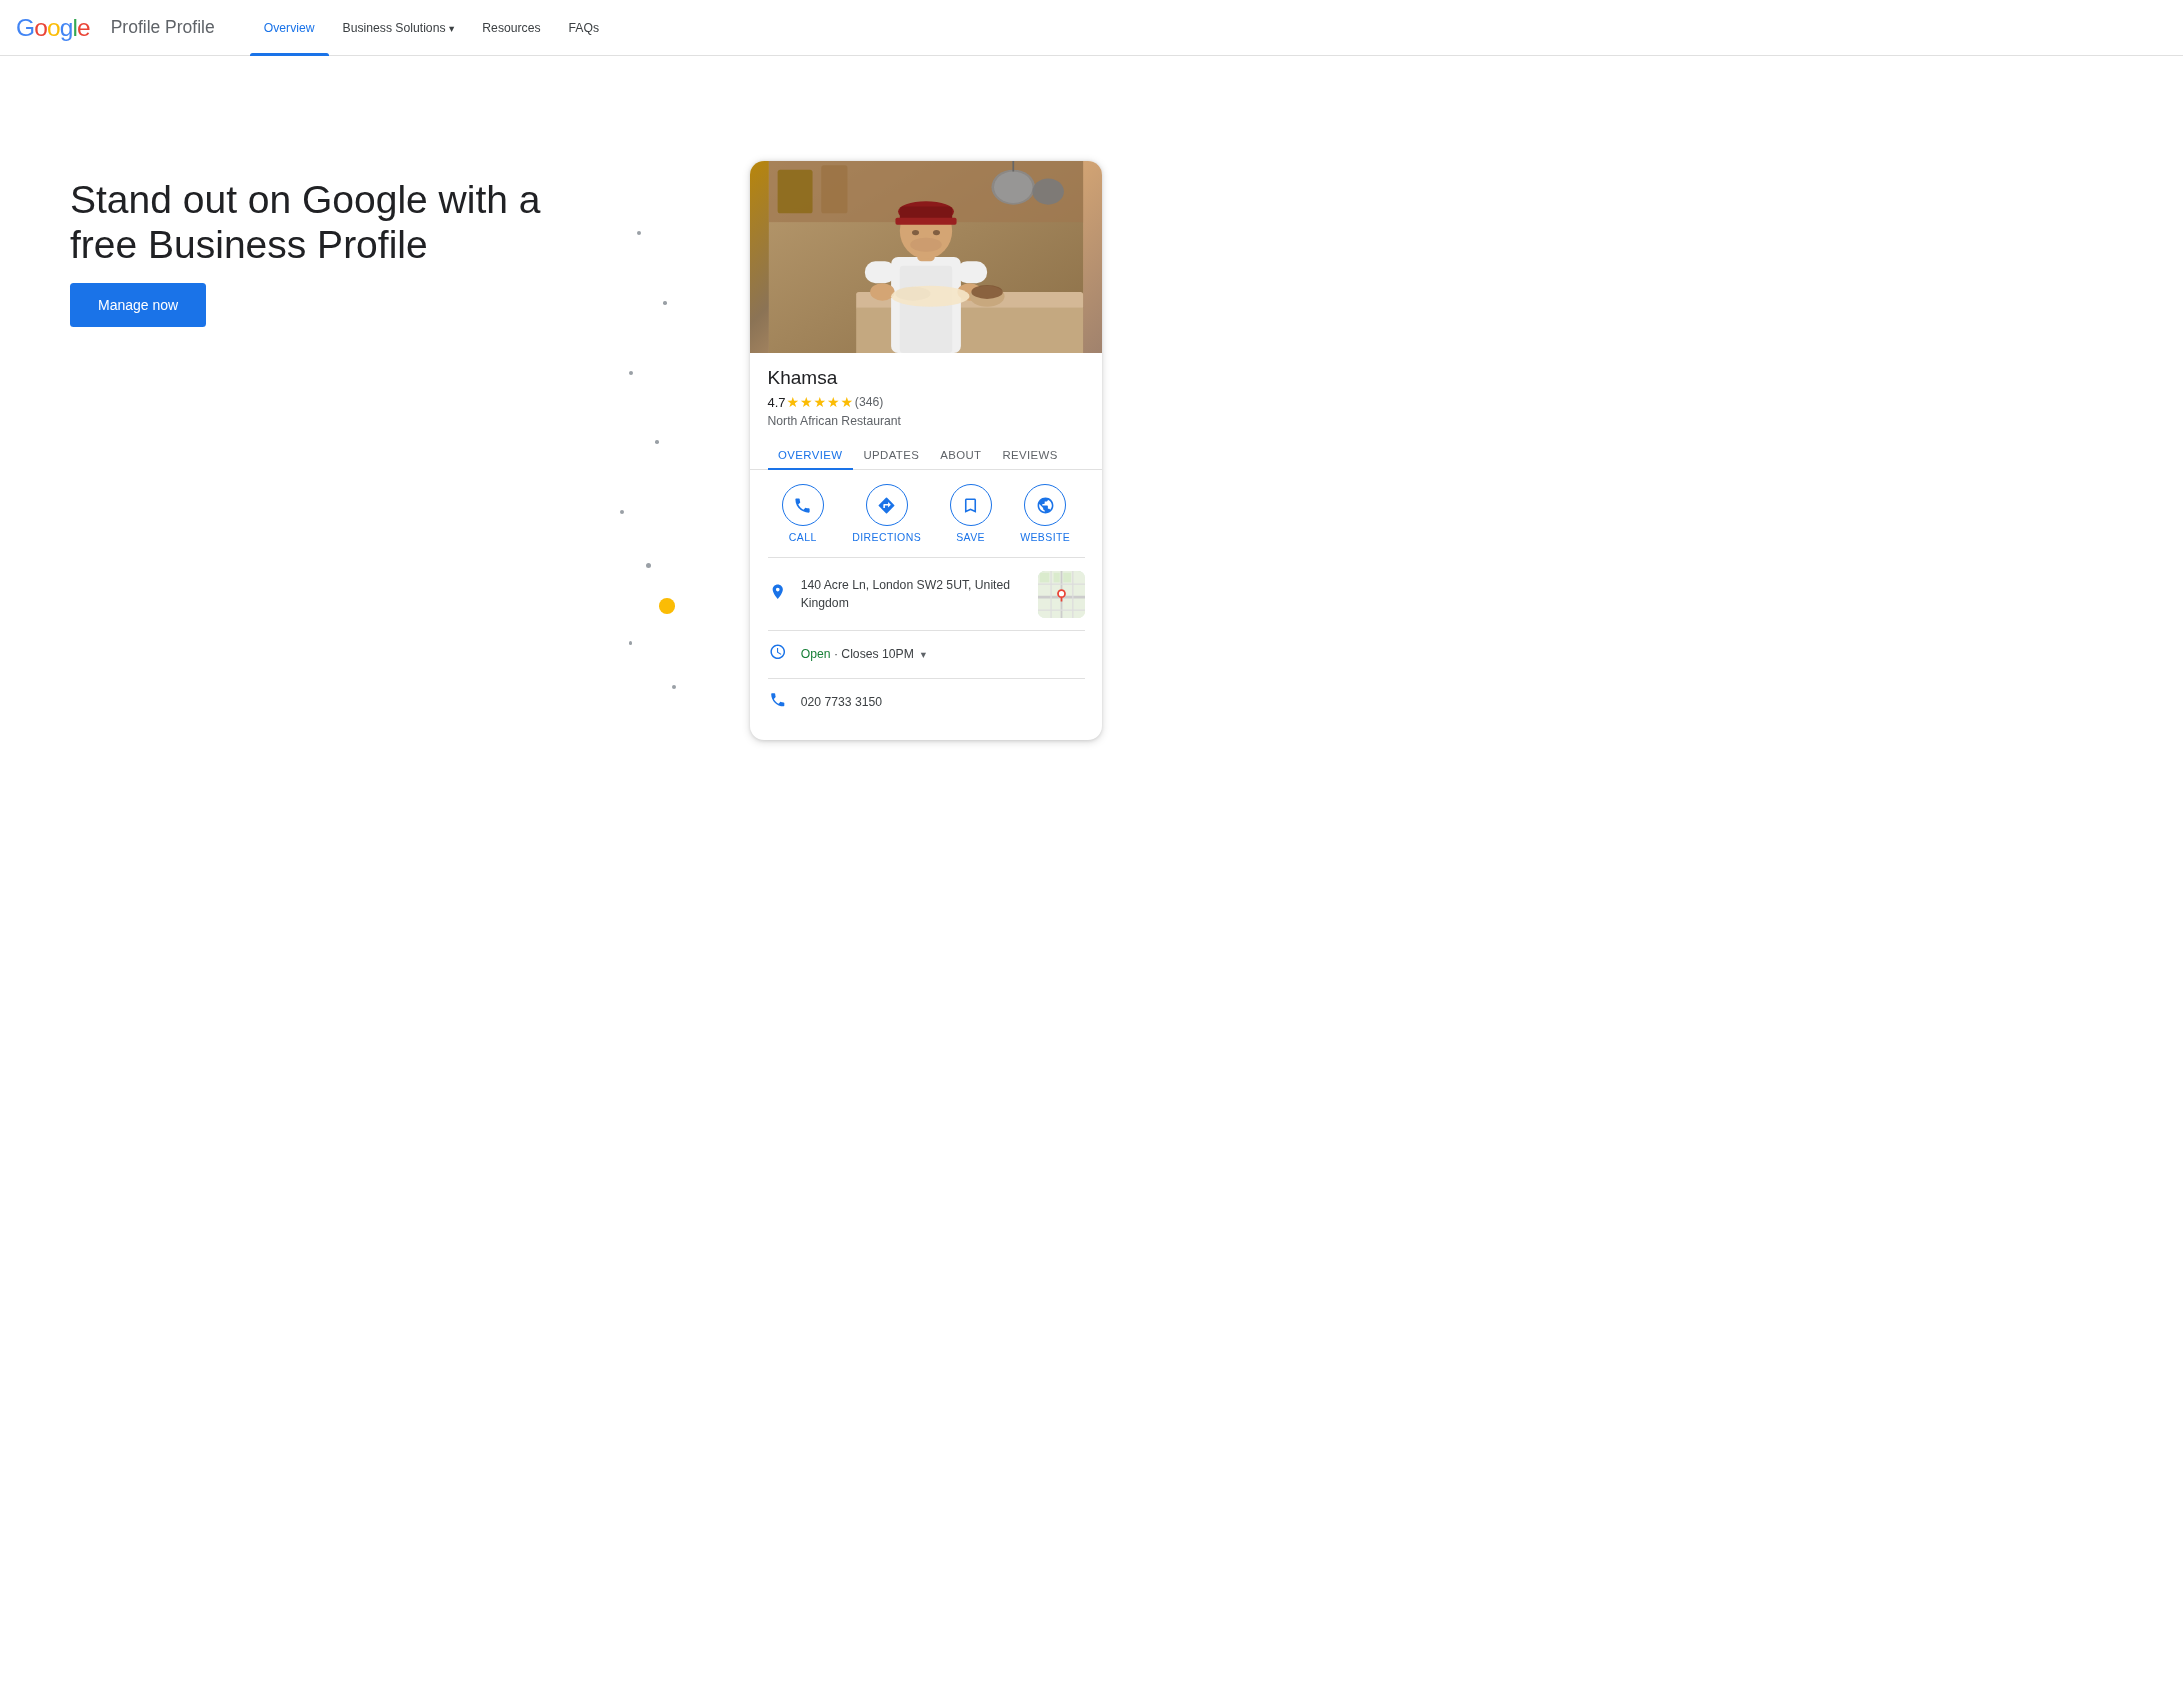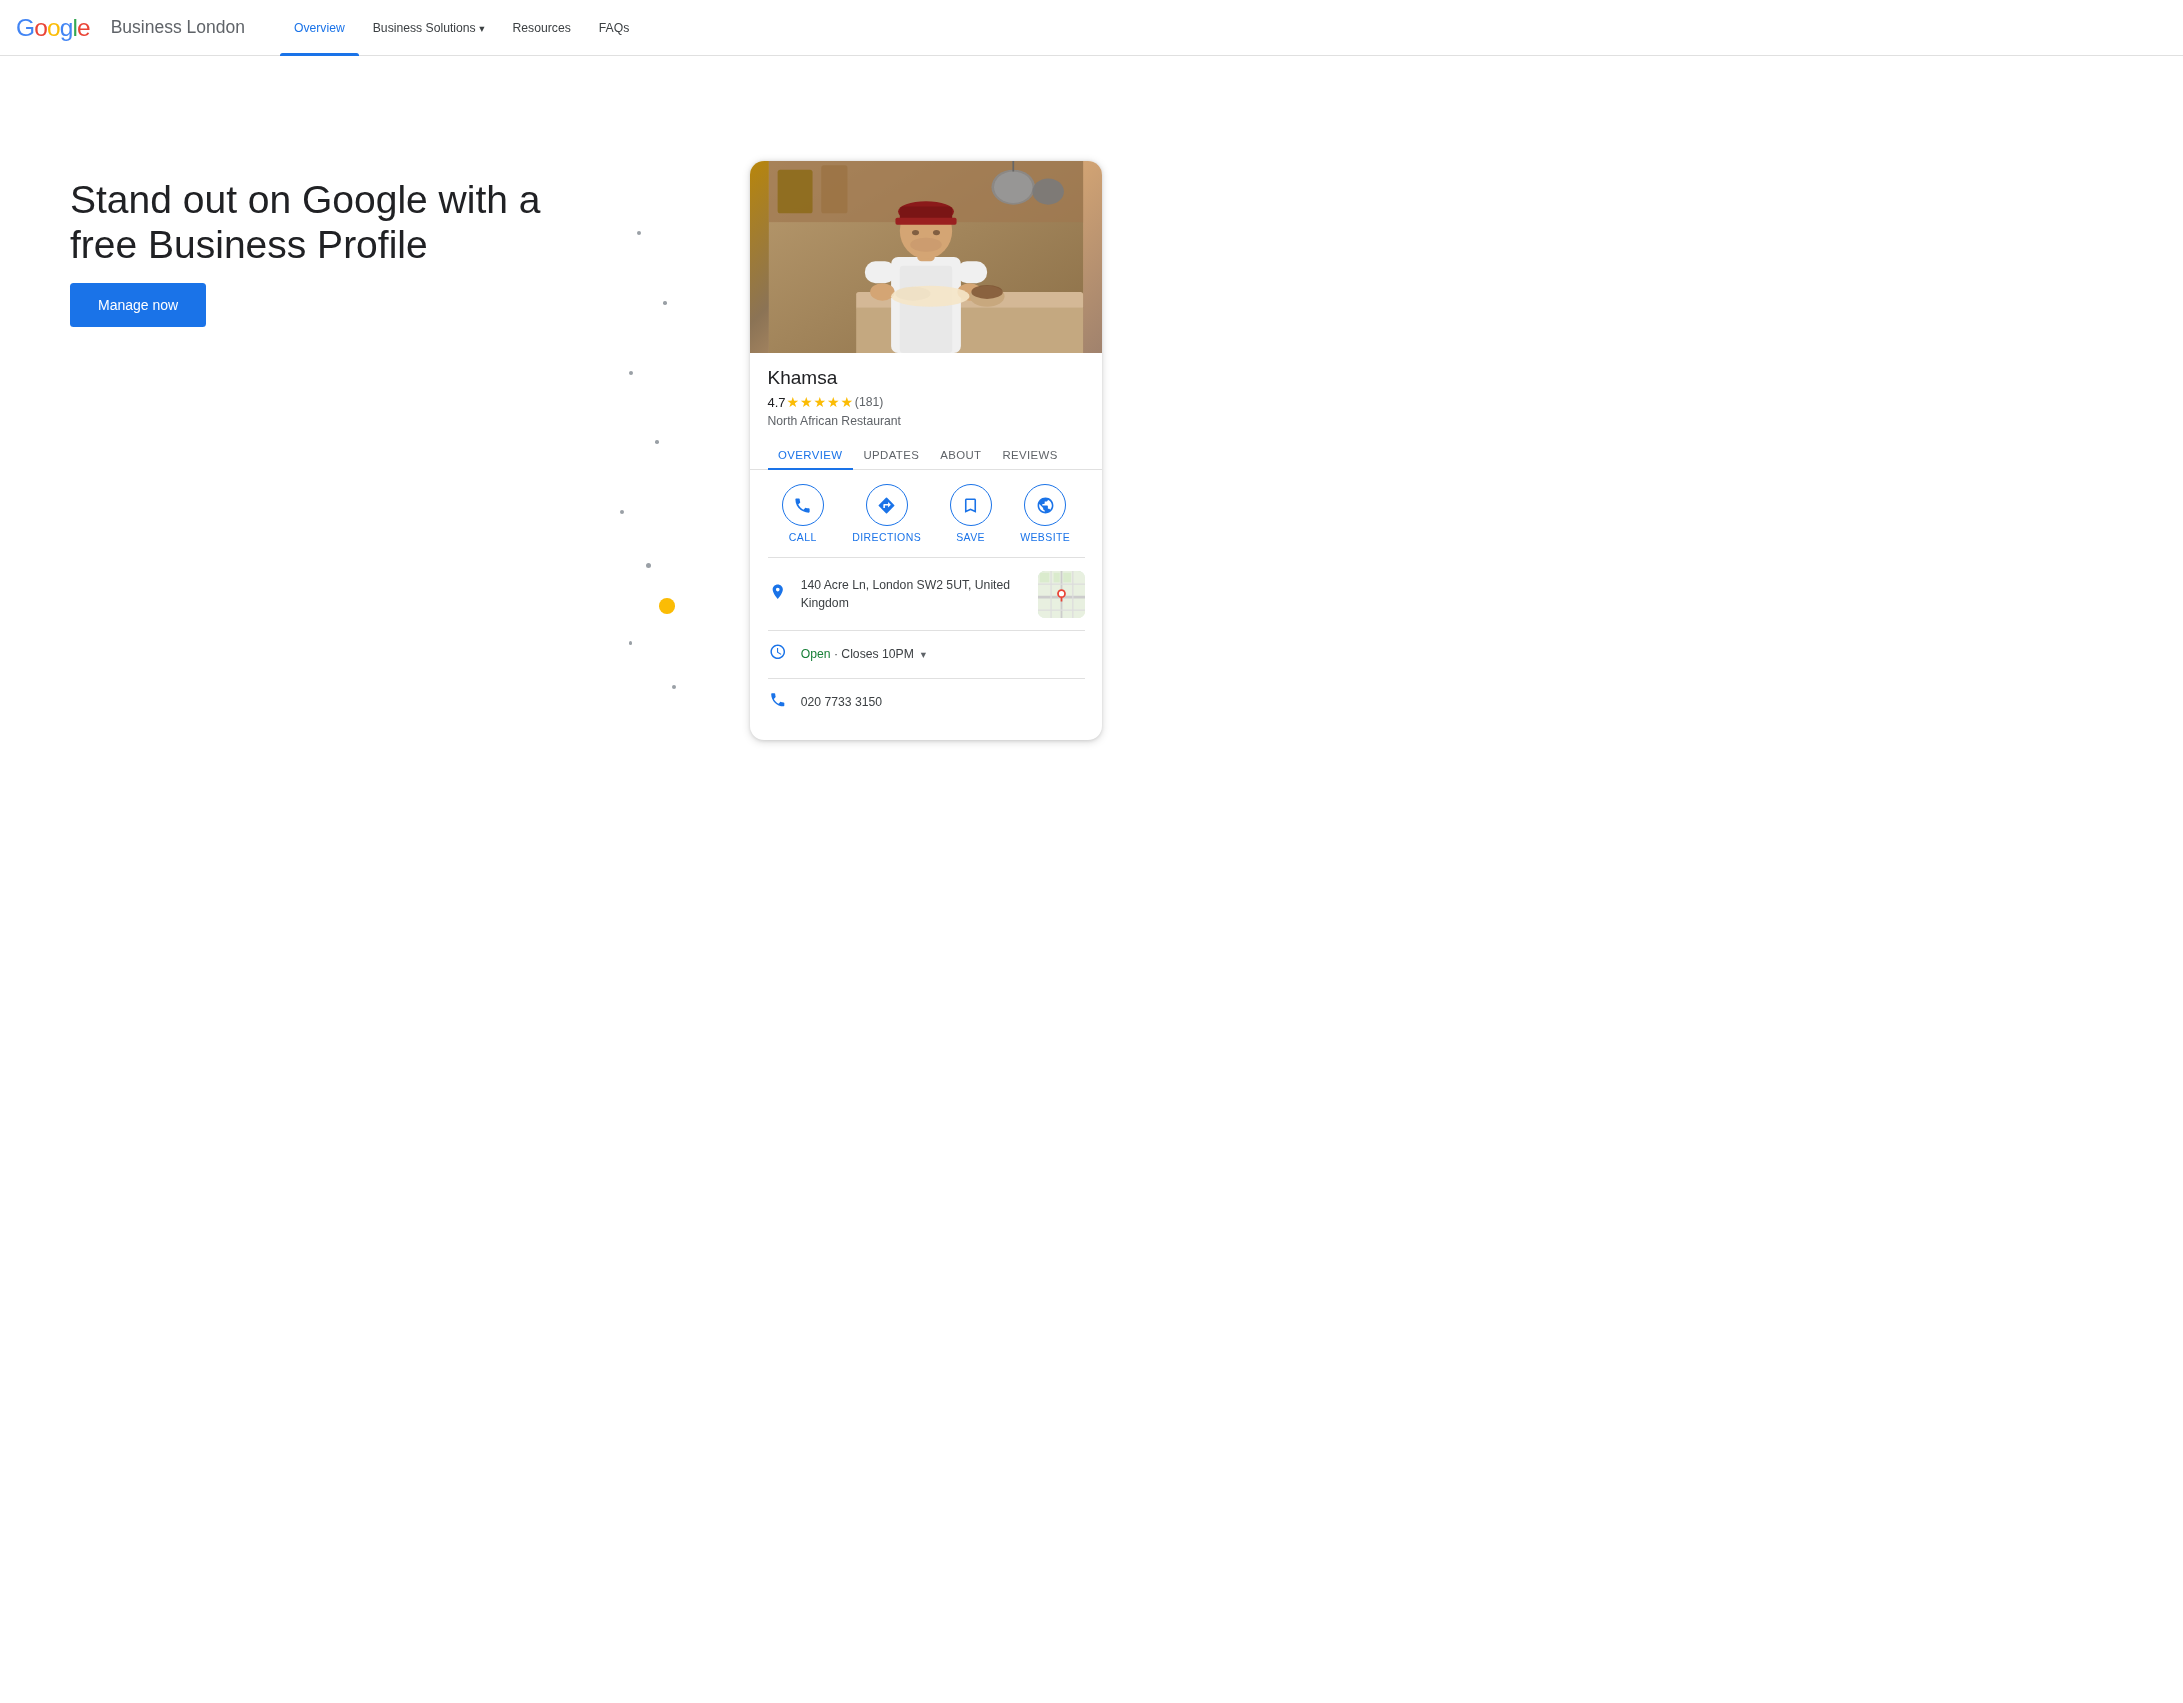--- a/index.html
+++ b/index.html
@@ -272,21 +272,21 @@
   </style>
 </head>
 <body>
 
 <nav class="navbar">
   <div class="nav-logo">
     <span class="google-logo">
       <span class="g-blue">G</span><span class="g-red">o</span><span class="g-yellow">o</span><span class="g-blue">g</span><span class="g-green">l</span><span class="g-red">e</span>
     </span>
   </div>
-  <span class="nav-title">Business London</span>
+  <span class="nav-title">Profile Profile</span>
   <div class="nav-links">
     <a class="nav-link active">
       <span>Overview</span>
     </a>
     <a class="nav-link">
       <span>Business Solutions</span>
       <span class="chevron">▾</span>
     </a>
     <a class="nav-link">
       <span>Resources</span>
@@ -376,21 +376,21 @@
           <ellipse cx="250" cy="155" rx="20" ry="12" fill="#c8a87e"></ellipse>
           <ellipse cx="250" cy="150" rx="18" ry="8" fill="#7a5030" opacity="0.8"></ellipse>
         </svg>
       </div>
 
       <div class="business-info">
         <div class="business-name">Khamsa</div>
         <div class="rating-row">
           <span class="rating-number">4.7</span>
           <span class="stars">★★★★★</span>
-          <span class="rating-count">(181)</span>
+          <span class="rating-count">(346)</span>
         </div>
         <div class="business-type">North African Restaurant</div>
 
         <div class="tabs-row">
           <div class="tab-item active">
             <span>OVERVIEW</span>
           </div>
           <div class="tab-item">
             <span>UPDATES</span>
           </div>

